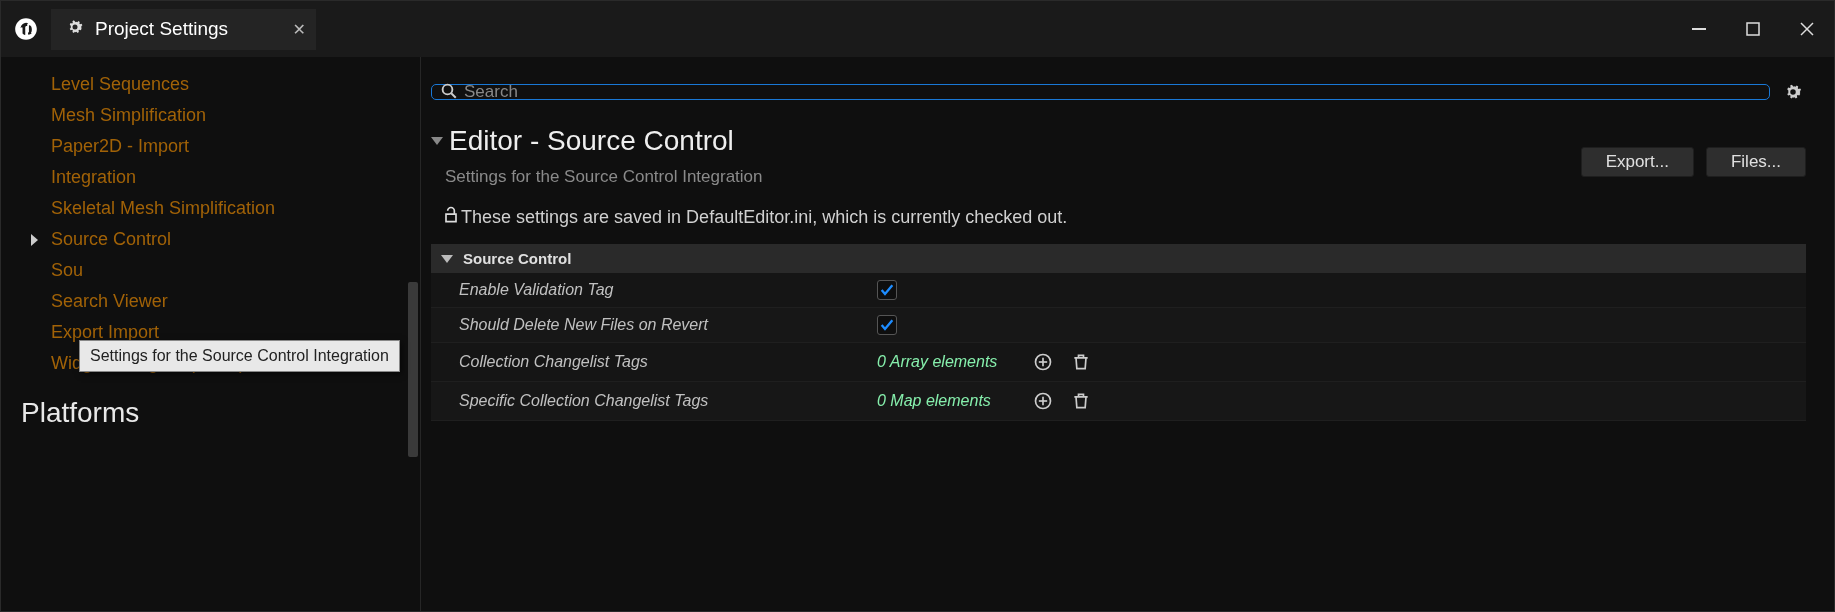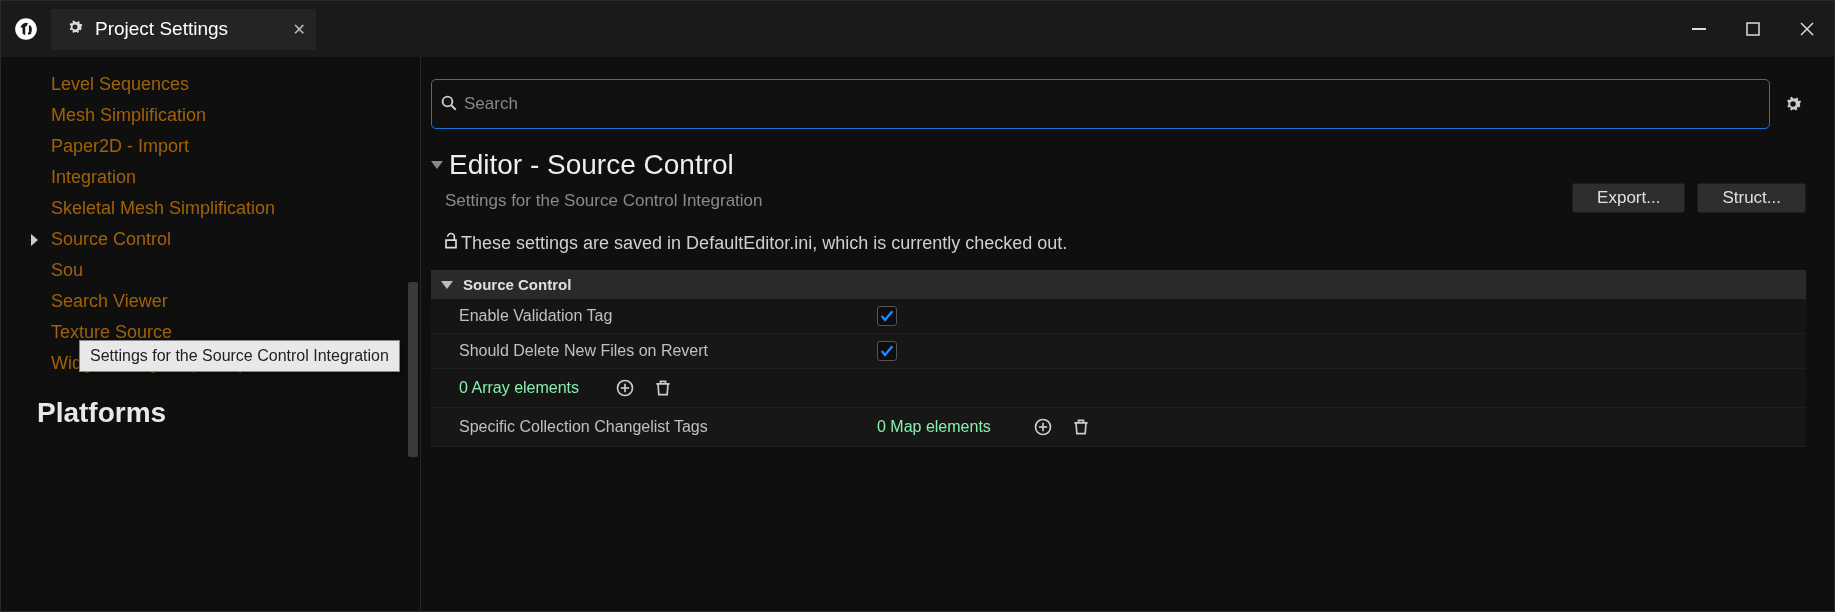--- a/index.html
+++ b/index.html
@@ -79,24 +79,24 @@
     font-size: 18px;
     cursor:pointer;
     position:relative;
     white-space: nowrap;
   }
   .cat-item.selected::before {
     content:""; position:absolute; left:30px; top:50%; transform:translateY(-50%);
     border-left:7px solid #ccc; border-top:6px solid transparent; border-bottom:6px solid transparent;
   }
   .cat-head {
-    padding: 18px 0 6px 36px;
+    padding: 18px 0 6px 20px;
     color:#e8e8e8;
     font-size: 28px;
-    font-weight: 700;
+    font-weight: 400;
   }
   .tooltip {
     position:absolute;
     left:78px; top:283px;
     background:#e8e8e8;
     color:#222;
     border:1px solid #888;
     padding:6px 10px;
     font-size:16px;
     z-index:10;
@@ -110,21 +110,21 @@
   }
   .search-wrap {
     display:flex; align-items:center; gap:10px;
   }
   .search {
     flex:1;
     display:flex; align-items:center;
     border:1px solid #1978d6;
     border-radius:5px;
     background:#101010;
-    height:50px;
+    height:16px;
     padding:0 8px;
   }
   .search input {
     flex:1; background:transparent; border:none; outline:none;
     color:#c0c0c0; font-size:17px;
     padding-left:6px;
   }
   .search input::placeholder { color:#888; }
   .gear-btn { width:26px; height:26px; color:#c0c0c0; cursor:pointer; display:flex;align-items:center;justify-content:center;}
   .page-head {
@@ -132,34 +132,34 @@
     display:flex; align-items:flex-start;
   }
   .page-head-left { flex:1; }
   .page-title-row { display:flex; align-items:center; gap:4px; }
   .page-title { color:#eee; font-size:28px; font-weight:400; }
   .collapse-tri {
     border-top:8px solid #888; border-left:6px solid transparent; border-right:6px solid transparent;
     margin-right:2px;
   }
   .page-sub { color:#8a8a8a; font-size:17px; margin-top:10px; padding-left:14px;}
-  .page-buttons { display:flex; gap:12px; margin-top:34px; }
+  .page-buttons { display:flex; gap:12px; margin-top:22px; }
   .btn {
     background:#2e2e2e; border:1px solid #1e1e1e; border-radius:3px;
     color:#e0e0e0; padding:4px 24px; font-size:17px; cursor:pointer;
   }
   .save-note { display:flex; align-items:center; color:#d0d0d0; font-size:18px; margin-top:18px; padding-left:10px;}
   .section-hdr {
     margin-top:14px;
     background:#2a2a2a;
     padding:6px 10px;
     display:flex; align-items:center; gap:8px;
     color:#e0e0e0; font-weight:600; font-size:15px;
   }
-  .prop-table { margin-top:0; }
+  .prop-table { margin-top:0;font-style:italic; }
   .prop-row {
     display:flex; align-items:center;
     padding:7px 0 7px 28px;
     border-bottom:1px solid #1f1f1f;
     background:#151515;
     font-size:16px;
   }
   .prop-row:nth-child(even){ background:#171717; }
   .prop-label { width:418px; color:#c0c0c0; }
   .prop-value { flex:1; display:flex; align-items:center; gap:14px; color:#86efac;}
@@ -214,21 +214,21 @@
 <div class="layout">
   <div class="sidebar">
     <a class="cat-item">Level Sequences</a>
     <a class="cat-item">Mesh Simplification</a>
     <a class="cat-item">Paper2D - Import</a>
     <a class="cat-item">Integration</a>
     <a class="cat-item">Skeletal Mesh Simplification</a>
     <a class="cat-item selected">Source Control</a>
     <a class="cat-item">Sou</a>
     <a class="cat-item">Search Viewer</a>
-    <a class="cat-item">Texture Source</a>
+    <a class="cat-item">Export Import</a>
     <a class="cat-item">Widget Designer (Team)</a>
     <div class="cat-head">Platforms</div>
 
     <div class="tooltip">Settings for the Source Control Integration</div>
 
     <div class="side-scroll-track">
       <div class="side-scroll-thumb"></div>
     </div>
   </div>
 
@@ -253,21 +253,21 @@
     <div class="page-head">
       <div class="page-head-left">
         <div class="page-title-row">
           <span class="collapse-tri"></span>
           <span class="page-title">Editor - Source Control</span>
         </div>
         <div class="page-sub">Settings for the Source Control Integration</div>
       </div>
       <div class="page-buttons">
         <button class="btn">Export...</button>
-        <button class="btn">Struct...</button>
+        <button class="btn">Files...</button>
       </div>
     </div>
 
     <div class="save-note">
       <span>
         <svg viewBox="0 0 24 24" width="20" height="20" fill="#ddd">
             <path d="M17 10V7a5 5 0 00-10 0h2a3 3 0 016 0v3H5v11h14V10h-2zm0 9H7v-7h10v7z"></path>
           </svg>
       </span>
       <span>These settings are saved in DefaultEditor.ini, which is currently checked out.</span>
@@ -293,20 +293,21 @@
         <div class="prop-label">Should Delete New Files on Revert</div>
         <div class="prop-value">
           <div class="checkbox checked">
             <svg viewBox="0 0 24 24">
                 <polyline points="4,12 9,18 20,5" fill="none" stroke="#1d8cff" stroke-width="3.5"></polyline>
               </svg>
           </div>
         </div>
       </div>
       <div class="prop-row">
+        <div class="prop-label">Collection Changelist Tags</div>
         <div class="prop-value">
           <span class="arr-text">0 Array elements</span>
           <div class="icon-btn">
             <svg viewBox="0 0 24 24" width="20" height="20" fill="none" stroke="#ccc" stroke-width="2">
                 <circle cx="12" cy="12" r="9"></circle>
                 <line x1="12" y1="7" x2="12" y2="17"></line>
                 <line x1="7" y1="12" x2="17" y2="12"></line>
               </svg>
           </div>
           <div class="icon-btn">

